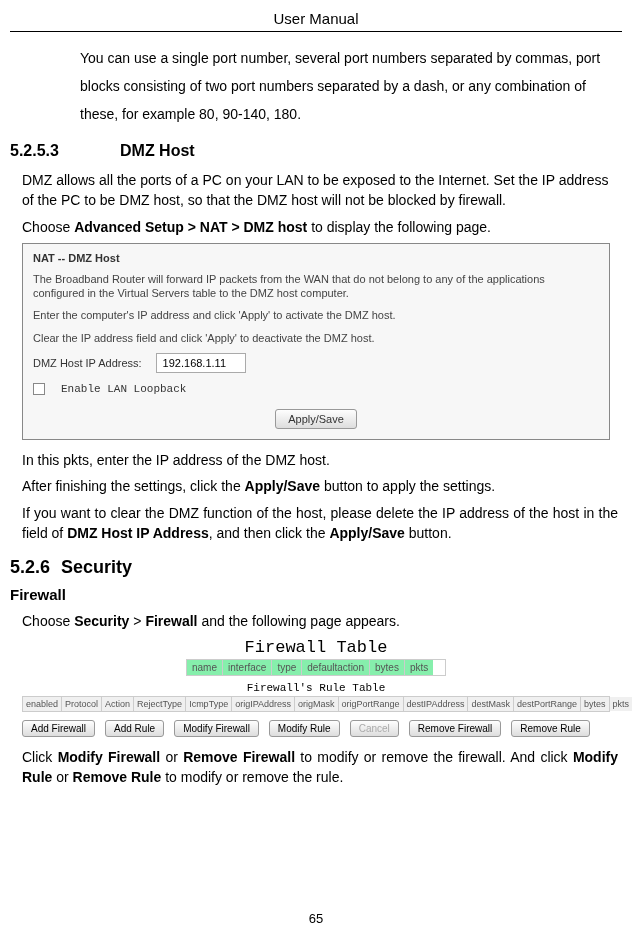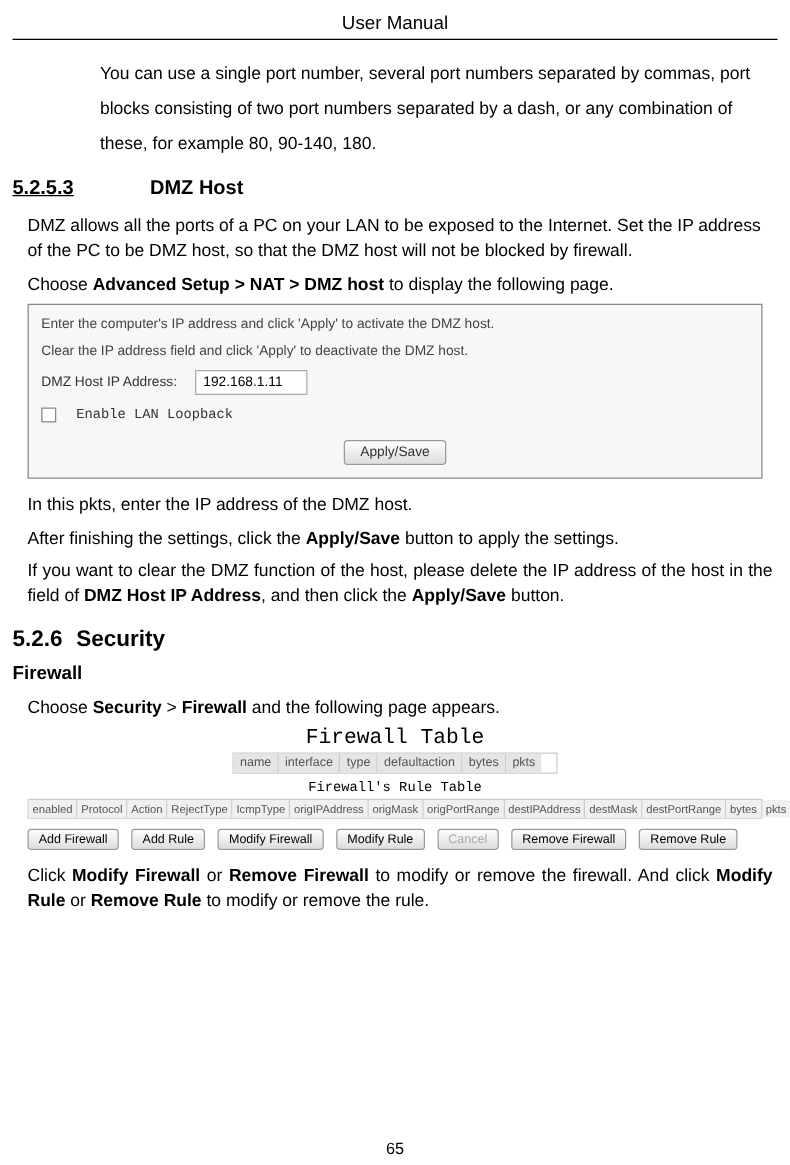--- a/index.html
+++ b/index.html
@@ -24,21 +24,21 @@
       padding-left: 70px;
       padding-right: 4px;
       line-height: 2.0;
       margin-bottom: 14px;
     }
     .section-heading-3 {
       font-weight: bold;
       font-size: 16px;
       margin-bottom: 10px;
     }
-    .section-heading-3 .num { display: inline-block; width: 110px; text-decoration: underline; }
+    .section-heading-3 .num { display: inline-block; width: 110px; }
     .section-heading-2 {
       font-weight: bold;
       font-size: 18px;
       margin: 14px 0 8px 0;
     }
     .section-heading-2 .num { display: inline-block; margin-right: 6px; }
     .section-heading-4 {
       font-weight: bold;
       font-size: 15px;
       margin: 6px 0 8px 0;
@@ -91,21 +91,21 @@
     .fw-table {
       display: flex;
       border: 1px solid #ccc;
       font-size: 10px;
       width: 260px;
       margin: 2px auto 6px auto;
     }
     .fw-cell {
       border-right: 1px solid #ccc;
       padding: 2px 5px;
-      background: #e5e5e5;
+      background: #86efac;
       color: #555;
     }
     .fw-cell:last-child { border-right: none; }
     .fw-rule-title { text-align: center; font-family: 'Courier New', monospace; font-size: 11px; margin-top: 4px; }
     .fw-table-wide {
       display: flex;
       border: 1px solid #ccc;
       font-size: 9px;
       width: 100%;
       margin: 2px 0 8px 0;
@@ -150,20 +150,22 @@
   <span class="num">5.2.5.3</span><span>DMZ Host</span>
 </div>
 
 <div class="body-block">DMZ allows all the ports of a PC on your LAN to be exposed to the Internet. Set the IP address of the PC to be DMZ host, so that the DMZ host will not be blocked by firewall.</div>
 
 <div class="body-block">
   <span>Choose </span><span class="bold">Advanced Setup &gt; NAT &gt; DMZ host</span><span> to display the following page.</span>
 </div>
 
 <div class="screenshot-box">
+  <div class="ss-title">NAT -- DMZ Host</div>
+  <div class="ss-line">The Broadband Router will forward IP packets from the WAN that do not belong to any of the applications configured in the Virtual Servers table to the DMZ host computer.</div>
   <div class="ss-line">Enter the computer's IP address and click 'Apply' to activate the DMZ host.</div>
   <div class="ss-line">Clear the IP address field and click 'Apply' to deactivate the DMZ host.</div>
   <div class="ss-row">
     <span>DMZ Host IP Address:</span>
     <input class="ss-input" type="text" value="192.168.1.11" style="">
   </div>
   <div class="ss-check-row">
     <span class="ss-checkbox"></span>
     <span>Enable LAN Loopback</span>
   </div>

